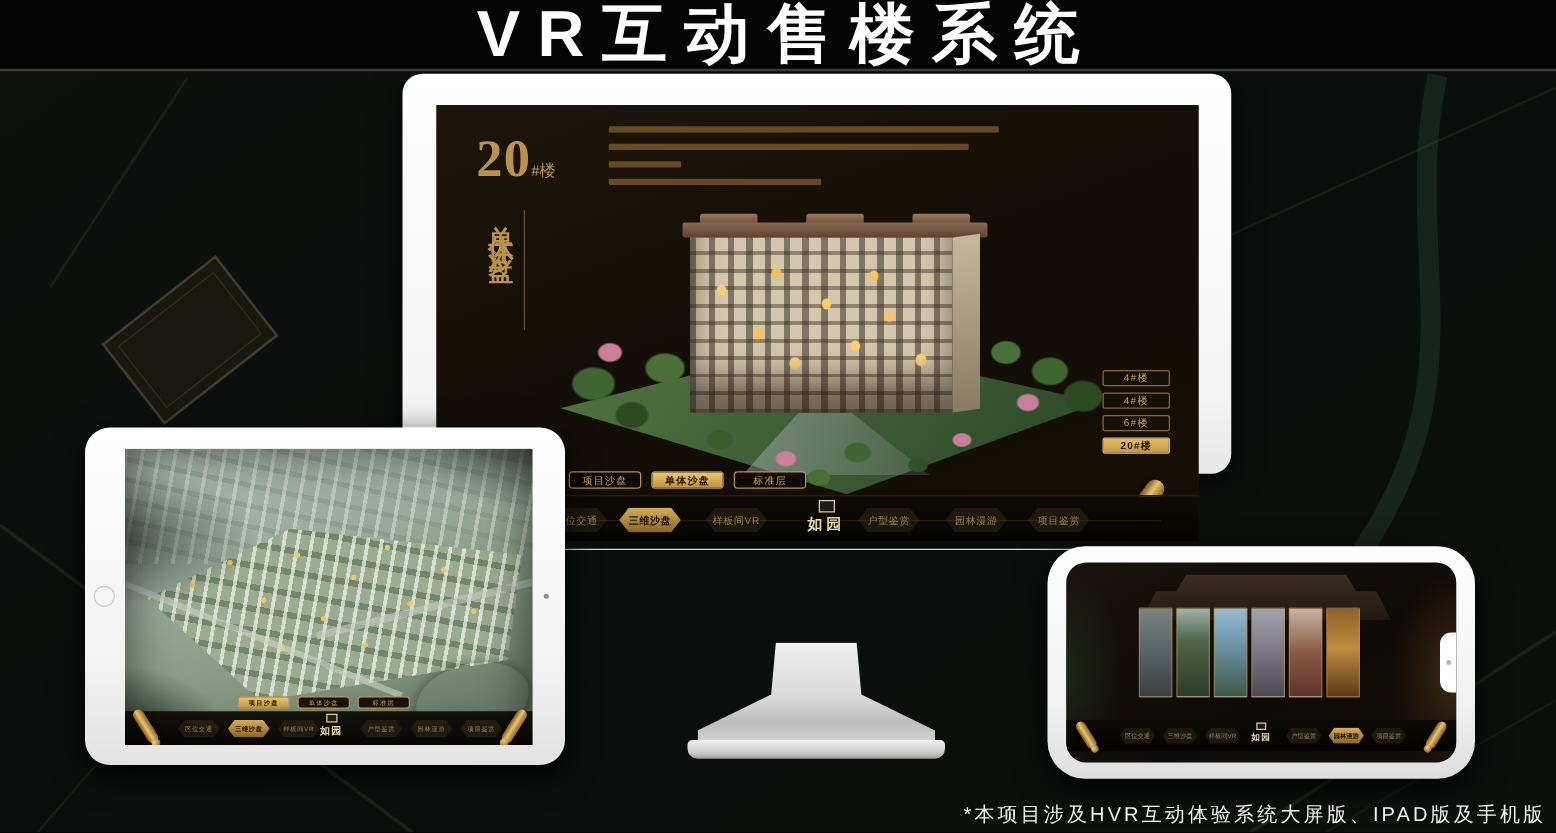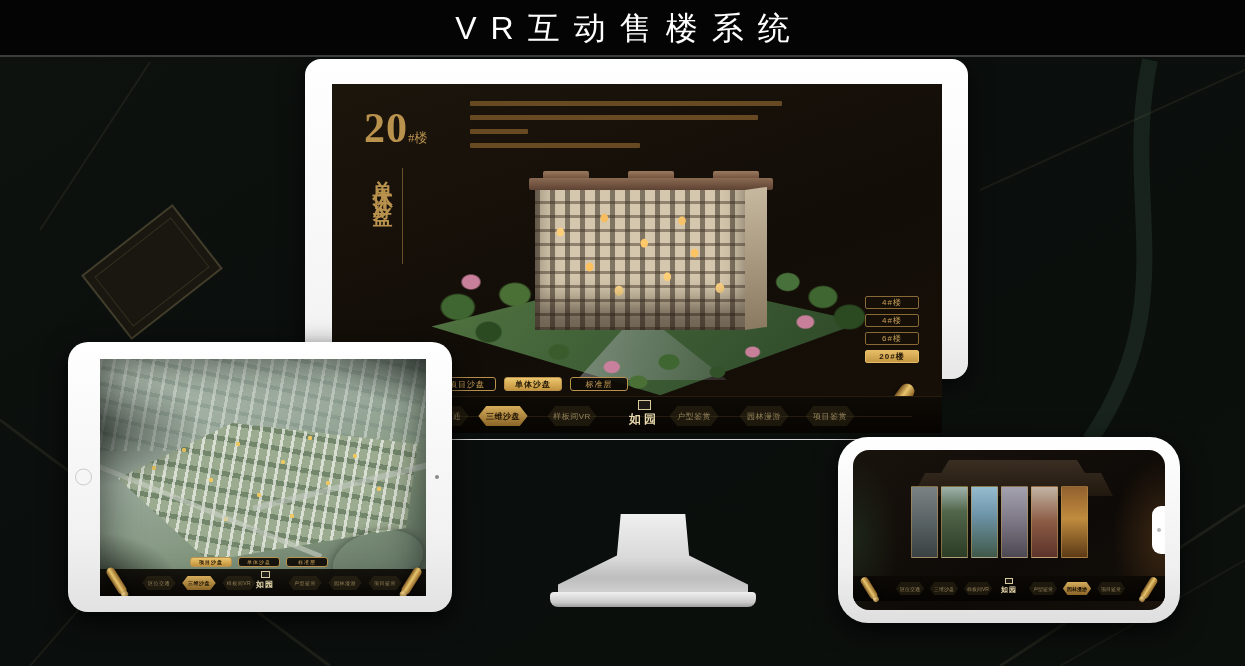--- a/index.html
+++ b/index.html
@@ -11,30 +11,30 @@
   }
   
   .bg-map { position:absolute; inset:0; z-index:0; }
   
   .title-bar {
     position:absolute; top:0; left:0; right:0; height:57px; z-index:4;
     background:#040404; border-bottom:2px solid #3c3c3c;
     display:flex; align-items:center; justify-content:center;
   }
   .page-title {
-    color:#fff; font-size:32px; font-weight:normal; letter-spacing:14px;
+    color:#fff; font-size:52px; font-weight:bold; letter-spacing:14px;
     text-indent:14px; line-height:1;
   }
   
   .footnote {
     position:absolute; right:8px; bottom:3px; z-index:5;
     color:#f2f2f2; font-size:16px; letter-spacing:2.5px;
   }
   
-  .monitor { position:absolute; left:305px; top:59px; width:663px; height:320px; z-index:1;
+  .monitor { position:absolute; left:322px; top:59px; width:663px; height:320px; z-index:1;
     background:linear-gradient(180deg,#ffffff 0%,#f4f4f4 80%,#e7e7e7 100%);
     border-radius:16px; box-shadow:0 6px 24px rgba(0,0,0,.65); }
   .monitor-screen { position:absolute; left:27px; top:25px; width:610px; height:349px;
     background:linear-gradient(160deg,#1c150c 0%,#120d07 55%,#171008 100%); overflow:hidden; }
   .monitor-chinline { position:absolute; left:27px; top:380px; width:610px; height:1px; background:#d8d8d8; }
   .stand-neck { position:absolute; left:558px; top:514px; width:190px; height:80px; z-index:1;
     background:linear-gradient(180deg,#efefef 0%,#d9d9d9 55%,#bdbdbd 80%,#d2d2d2 100%);
     clip-path:polygon(33% 0,67% 0,69% 52%,100% 88%,100% 100%,0 100%,0 88%,31% 52%);
     filter:drop-shadow(0 3px 4px rgba(0,0,0,.5)); }
   .stand-base { position:absolute; left:550px; top:592px; width:206px; height:15px; z-index:1;
@@ -425,14 +425,15 @@
           <span class="nav-label">项目鉴赏</span>
         </div>
         <div class="scroll-orn p-scroll" style="right:12px; top:0; transform:rotate(32deg)"></div>
       </div>
       <div class="notch">
         <div class="notch-cam"></div>
       </div>
     </div>
   </div>
 
+  <div class="footnote">*本项目涉及HVR互动体验系统大屏版、IPAD版及手机版</div>
 
 </div>
 
 </body></html>

